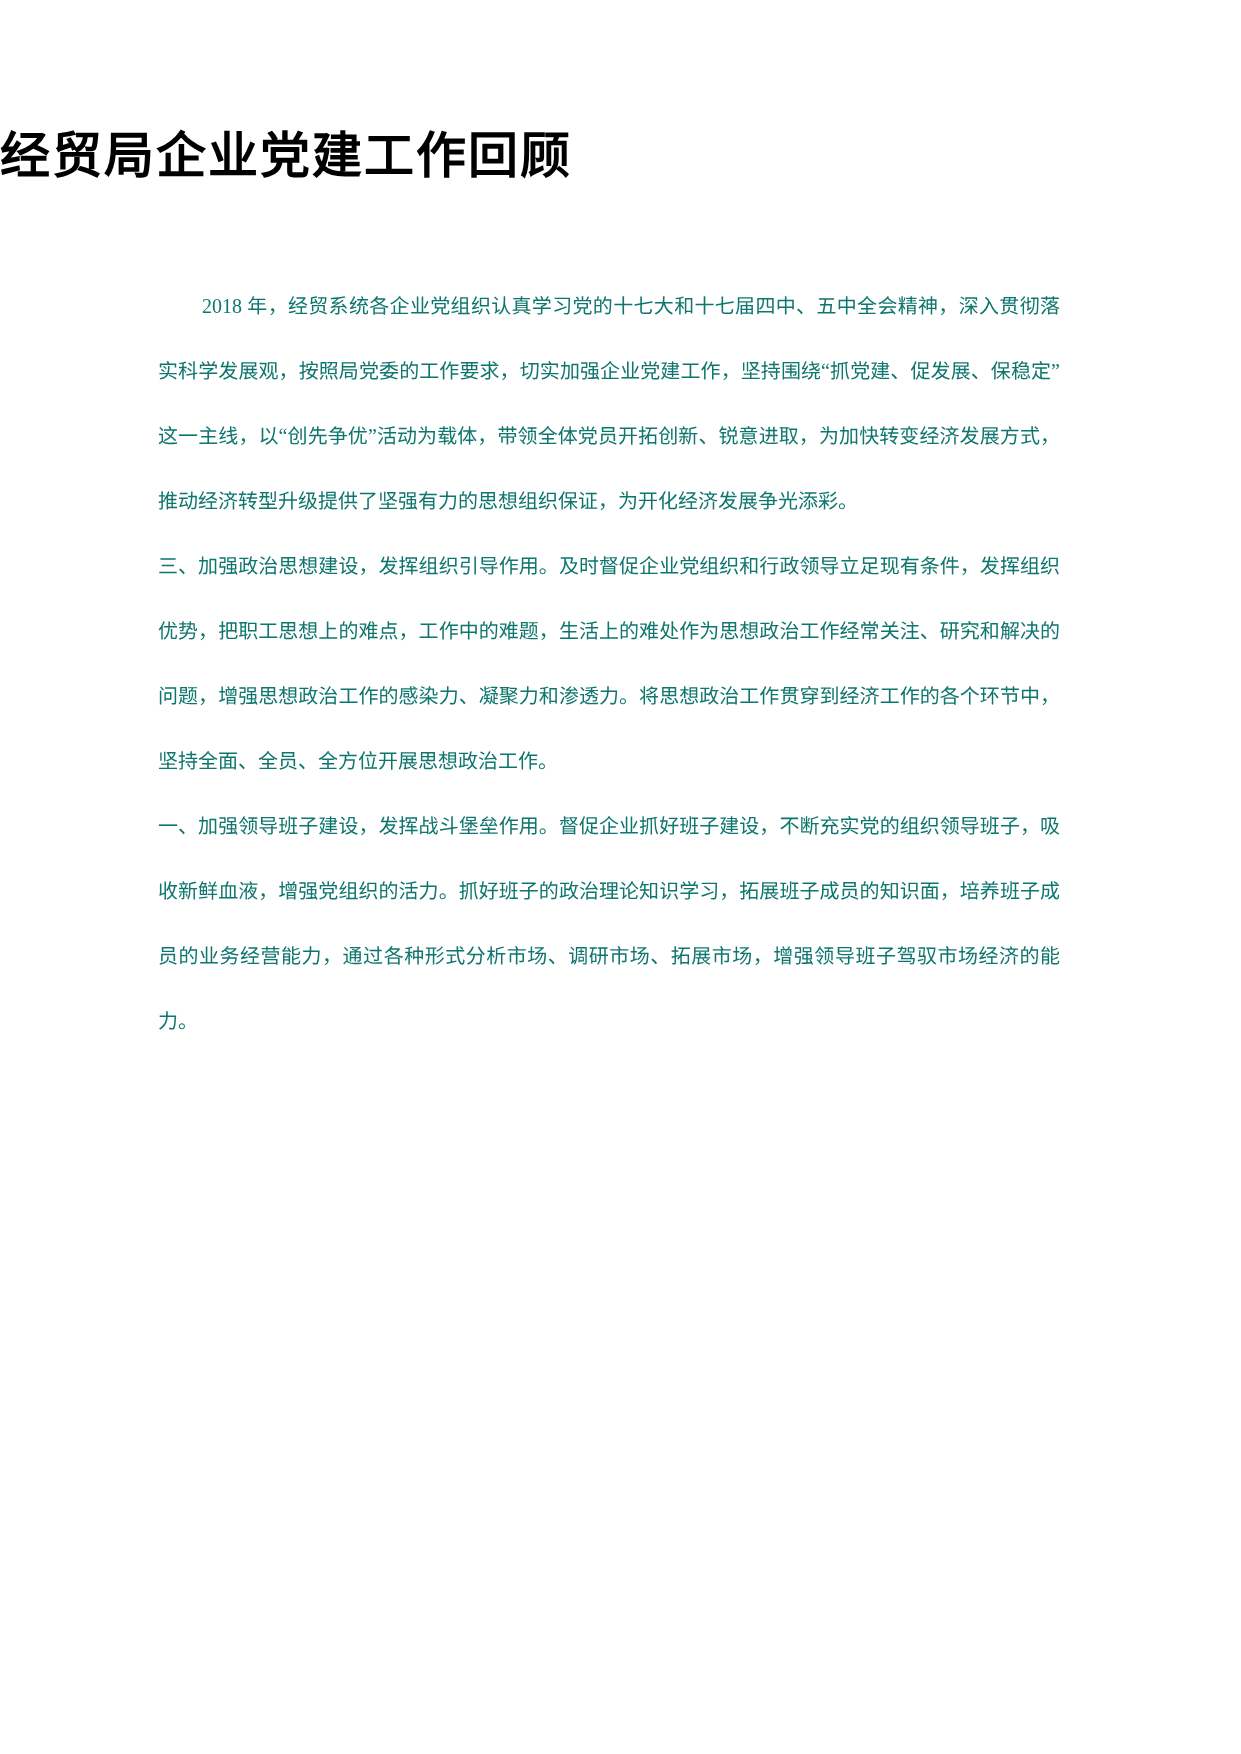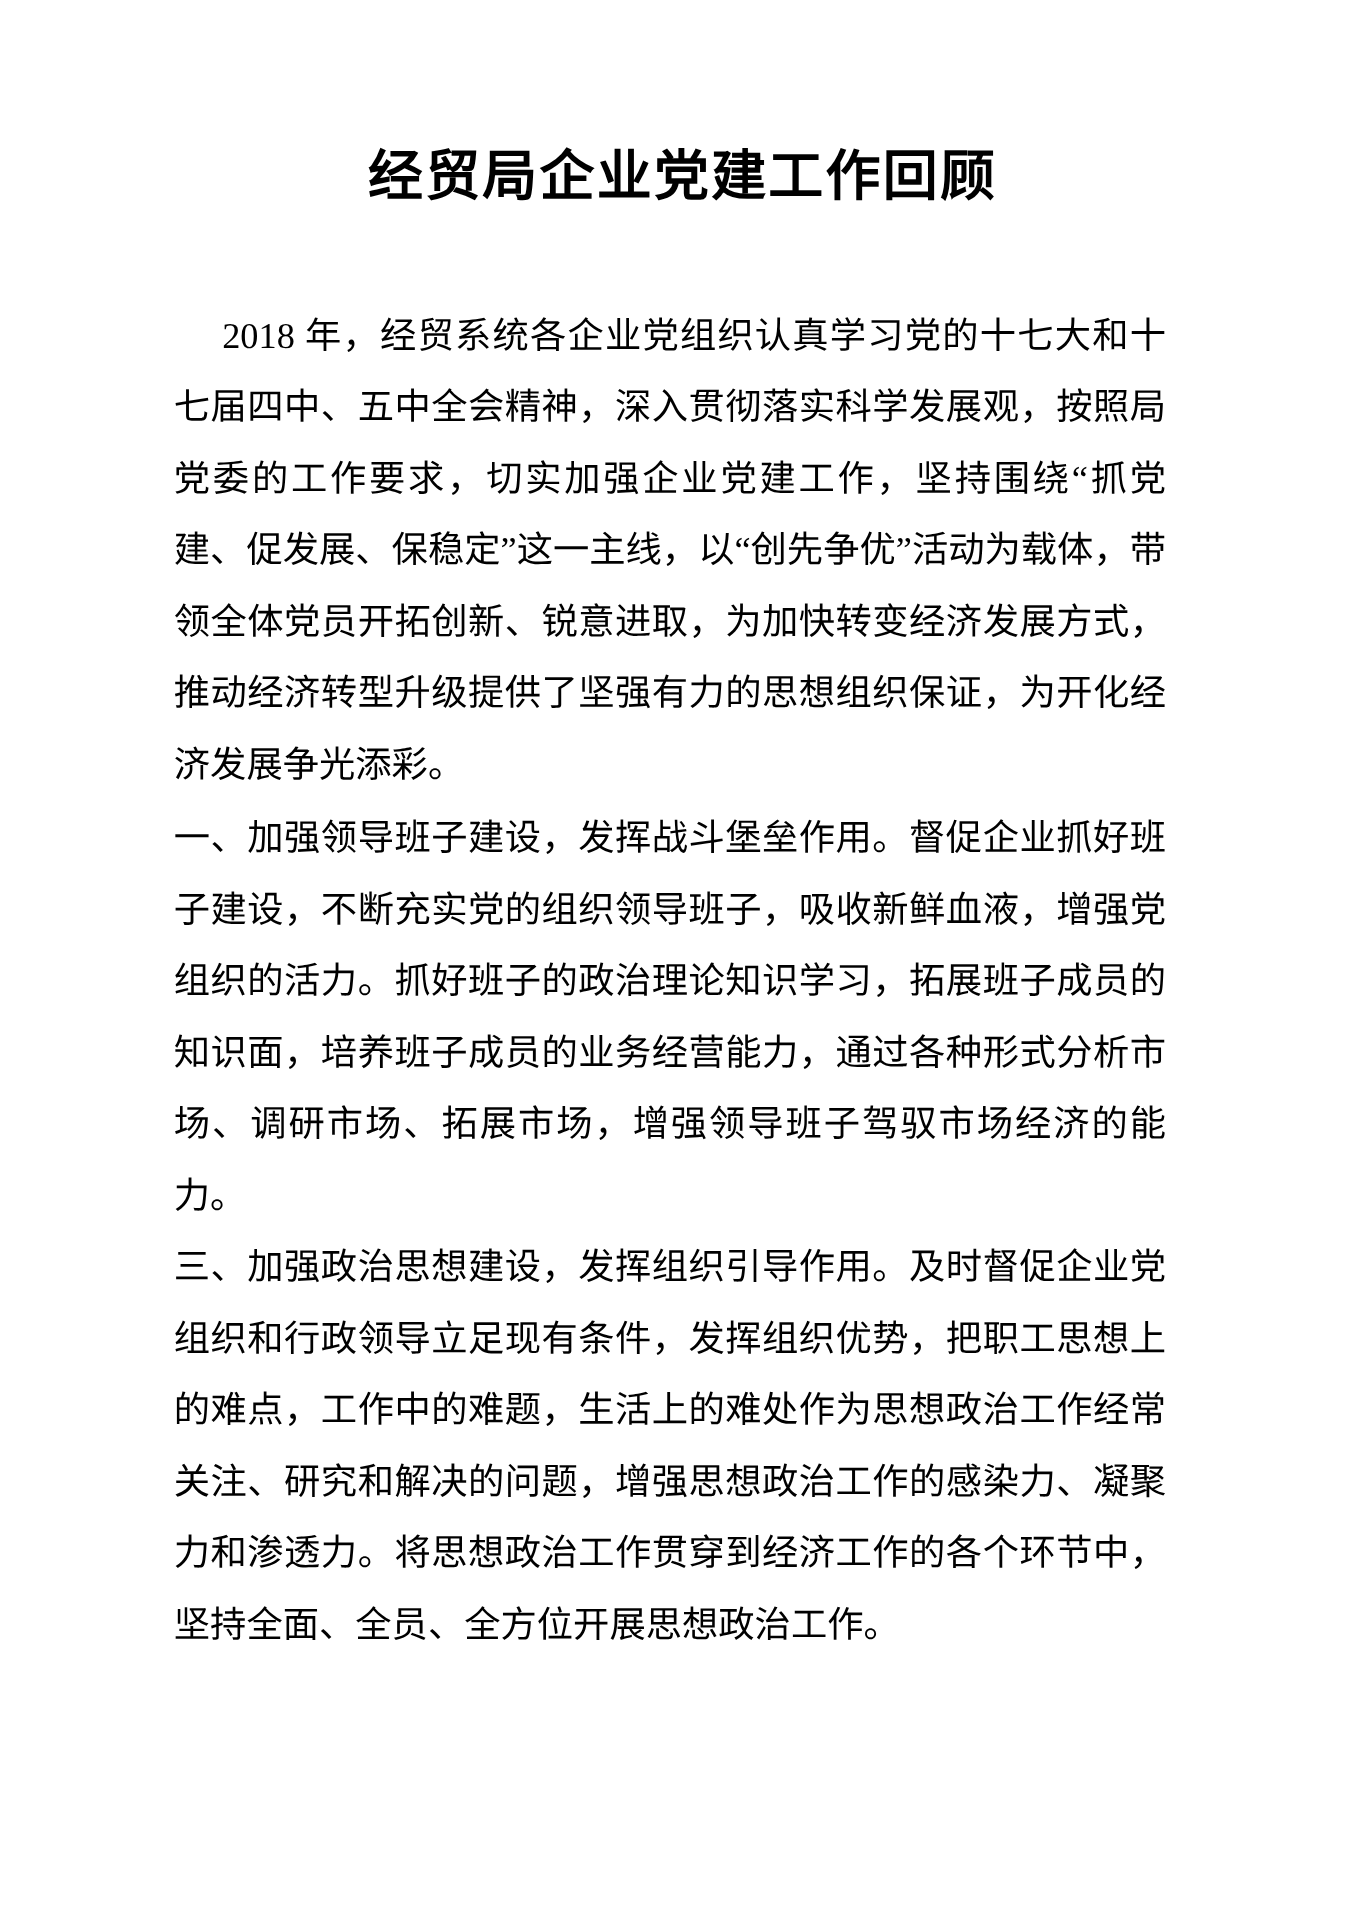--- a/index.html
+++ b/index.html
@@ -10,40 +10,39 @@
   .page {
     position: relative;
     width: 1241px;
     height: 1754px;
     background: #ffffff;
     overflow: hidden;
   }
   .doc-title {
     margin: 130px 0 0 0;
     padding: 0;
-    text-align: center;
-    font-family: Liberation Sans, sans-serif;
+    font-family: Liberation Mono, monospace;
     font-weight: bold;
     font-size: 50px;
     line-height: 1.2;
     letter-spacing: 2px;
     color: #000000;
   }
   .doc-body {
     margin: 84px 0 0 158px;
     width: 902px;
   }
   .doc-body p {
     margin: 0;
     padding: 0;
     text-align: justify;
     text-justify: inter-ideograph;
-    font-size: 33px;
+    font-size: 20px;
     line-height: 65px;
-    color: #000000;
+    color: #0f766e;
     word-break: break-all;
   }
   .doc-body p.serif {
     font-family: "Liberation Serif", "DejaVu Serif", serif;
   }
   .doc-body p.sans {
     font-family: "Liberation Sans", "DejaVu Sans", sans-serif;
   }
   .doc-body p.indent {
     text-indent: 44px;
@@ -51,16 +50,16 @@
 </style>
 </head>
 <body>
 
 <div class="page">
   <h1 class="doc-title">经贸局企业党建工作回顾</h1>
 
   <div class="doc-body">
 
   <p class="serif indent">2018 年，经贸系统各企业党组织认真学习党的十七大和十七届四中、五中全会精神，深入贯彻落实科学发展观，按照局党委的工作要求，切实加强企业党建工作，坚持围绕“抓党建、促发展、保稳定”这一主线，以“创先争优”活动为载体，带领全体党员开拓创新、锐意进取，为加快转变经济发展方式，推动经济转型升级提供了坚强有力的思想组织保证，为开化经济发展争光添彩。</p>
+      <p class="sans">三、加强政治思想建设，发挥组织引导作用。及时督促企业党组织和行政领导立足现有条件，发挥组织优势，把职工思想上的难点，工作中的难题，生活上的难处作为思想政治工作经常关注、研究和解决的问题，增强思想政治工作的感染力、凝聚力和渗透力。将思想政治工作贯穿到经济工作的各个环节中，坚持全面、全员、全方位开展思想政治工作。</p>
       <p class="sans">一、加强领导班子建设，发挥战斗堡垒作用。督促企业抓好班子建设，不断充实党的组织领导班子，吸收新鲜血液，增强党组织的活力。抓好班子的政治理论知识学习，拓展班子成员的知识面，培养班子成员的业务经营能力，通过各种形式分析市场、调研市场、拓展市场，增强领导班子驾驭市场经济的能力。</p>
-      <p class="sans">三、加强政治思想建设，发挥组织引导作用。及时督促企业党组织和行政领导立足现有条件，发挥组织优势，把职工思想上的难点，工作中的难题，生活上的难处作为思想政治工作经常关注、研究和解决的问题，增强思想政治工作的感染力、凝聚力和渗透力。将思想政治工作贯穿到经济工作的各个环节中，坚持全面、全员、全方位开展思想政治工作。</p>
     </div>
 </div>
 
 </body></html>

